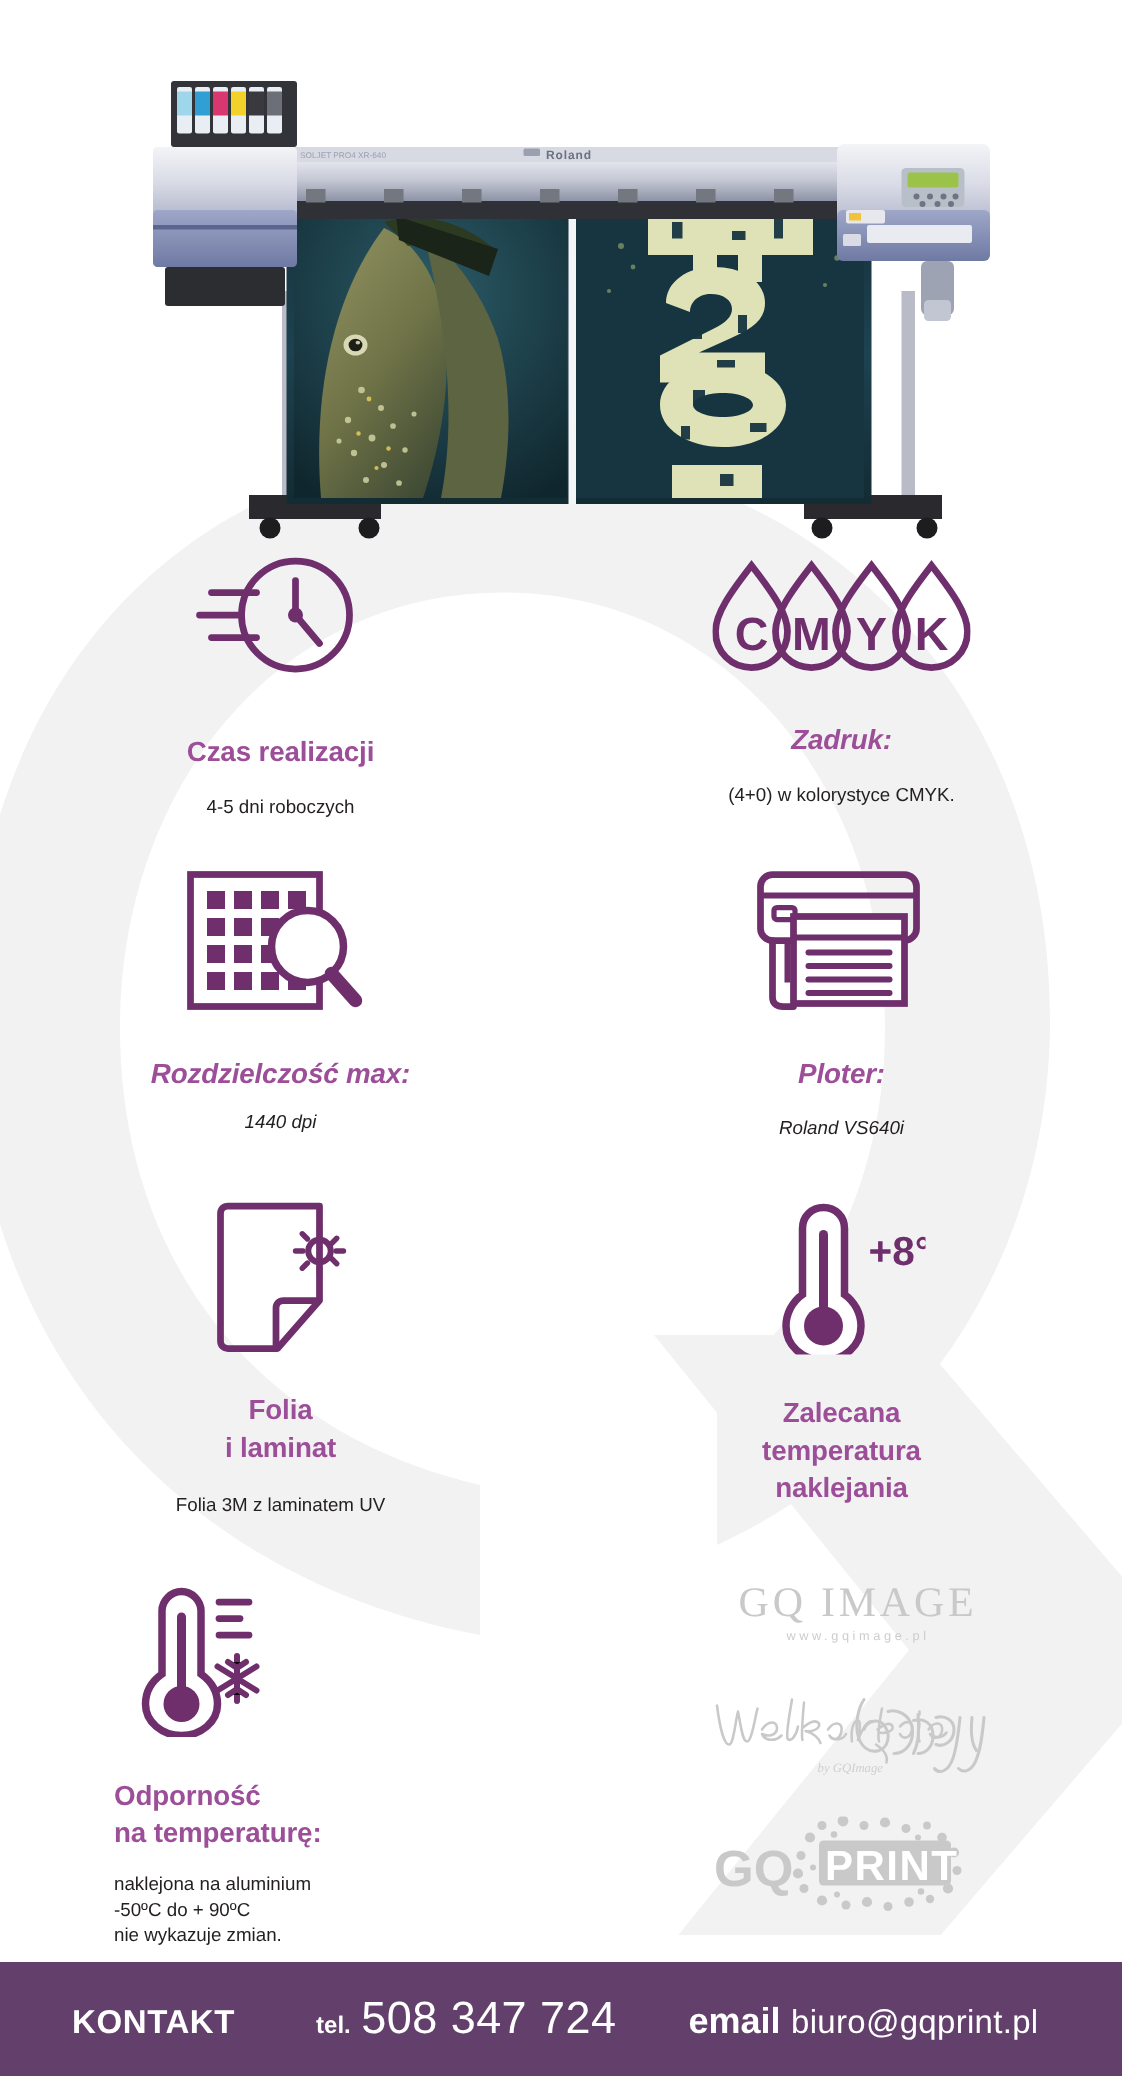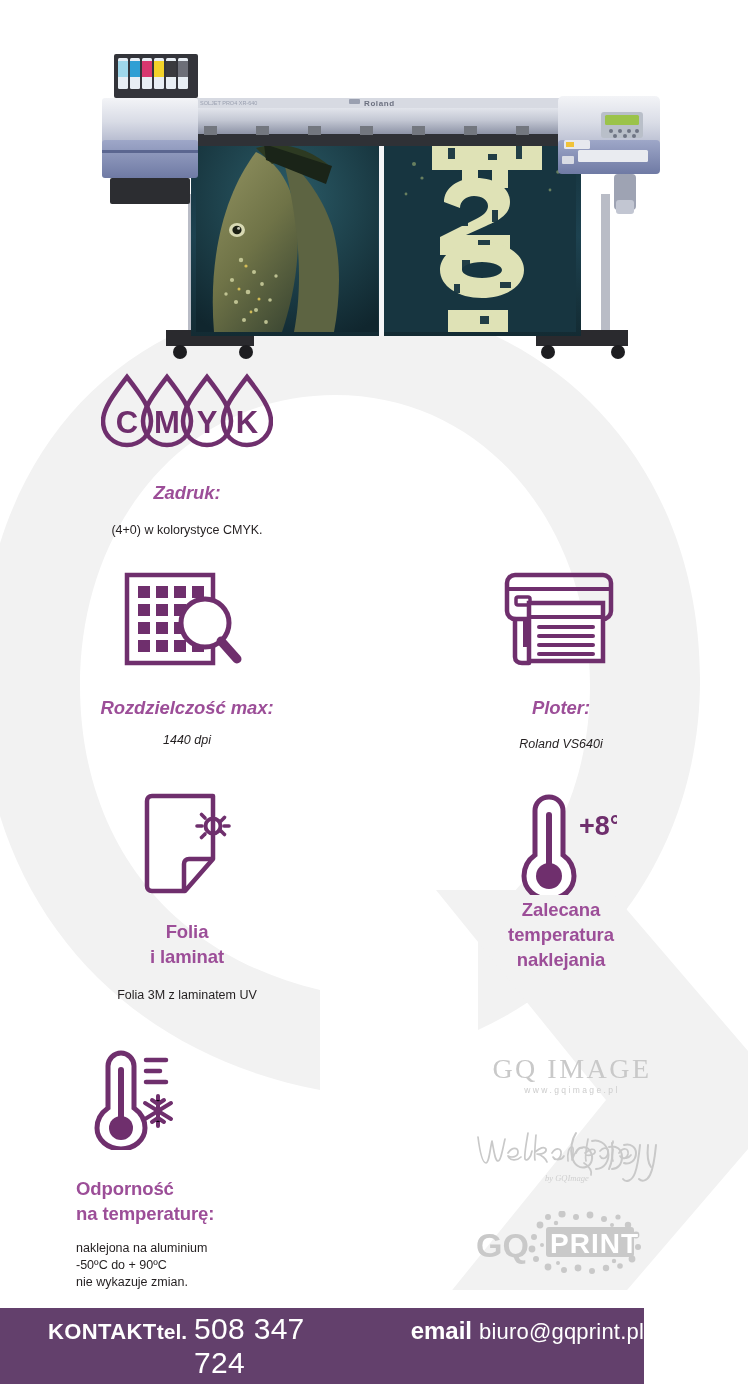--- a/index.html
+++ b/index.html
@@ -37,26 +37,26 @@
   .gqimage-txt{
     color:#c9c9c9; font-family:"Liberation Serif", serif; font-size:28px;
     letter-spacing:2.5px; line-height:28px;
   }
   .gqimage-url{
     color:#cdcdcd; font-size:8.5px; letter-spacing:2.4px; line-height:14px;
   }
 
   
   .footer{
-    position:absolute; left:0; bottom:0; width:644px; height:76px;
+    position:absolute; left:0; bottom:0; width:748px; height:76px;
     background:#63406c; display:flex; align-items:center; z-index:5;
   }
   .footer-inner{ display:flex; align-items:baseline; gap:0; padding-left:48px; }
   .f-kontakt{ color:#fff; font-weight:bold; font-size:22px; letter-spacing:0.4px; }
-  .f-tel-lbl{ color:#fff; font-weight:bold; font-size:21px; }
+  .f-tel-lbl{ color:#fff; font-weight:bold; font-size:16px; margin-left:54px; }
   .f-tel-val{ color:#ffffff; font-size:30px; margin-left:7px; letter-spacing:0.3px; }
   .f-mail-lbl{ color:#fff; font-weight:bold; font-size:24px; margin-left:48px; }
   .f-mail-val{ color:#fff; font-size:22px; margin-left:7px; letter-spacing:0.2px; }
 </style>
 </head>
 <body>
 
 <div class="page">
 
   <div class="watermark">
@@ -233,20 +233,35 @@
         <rect x="466" y="112" width="12" height="8" rx="1" fill="#d9dce4"></rect>
         <rect x="518" y="130" width="22" height="36" rx="4" fill="#9ea3b3"></rect>
         <rect x="520" y="156" width="18" height="14" rx="3" fill="#c2c6d2"></rect>
       </g>
     </svg>
   </div>
 
   <div class="features">
 
     <div class="frow">
+      <div class="cell">
+        <div class="icon-wrap" style="height:100px;">
+          <svg width="120" height="90" viewBox="0 0 120 90">
+            <circle cx="70" cy="45" r="36" fill="none" stroke="#6f2f6d" stroke-width="4.5"></circle>
+            <path d="M70 22 L70 45" stroke="#6f2f6d" stroke-width="4.5" stroke-linecap="round"></path>
+            <path d="M70 45 L86 64" stroke="#6f2f6d" stroke-width="4.5" stroke-linecap="round"></path>
+            <circle cx="70" cy="45" r="5" fill="#6f2f6d"></circle>
+            <path d="M14 30 L44 30" stroke="#6f2f6d" stroke-width="4.5" stroke-linecap="round"></path>
+            <path d="M6 45 L34 45" stroke="#6f2f6d" stroke-width="4.5" stroke-linecap="round"></path>
+            <path d="M14 60 L44 60" stroke="#6f2f6d" stroke-width="4.5" stroke-linecap="round"></path>
+          </svg>
+        </div>
+        <div class="ftitle" style="margin-top:28px;">Czas realizacji</div>
+        <div class="fdesc" style="margin-top:17px;">4-5 dni roboczych</div>
+      </div>
 
       <div class="cell">
         <div class="icon-wrap" style="height:100px;">
           <svg width="172" height="86" viewBox="0 0 172 86">
             <g fill="none" stroke="#6f2f6d" stroke-width="4.5">
               <path d="M26 10 C40 28 50 42 50 54 C50 68 39 78 26 78 C13 78 2 68 2 54 C2 42 12 28 26 10 Z"></path>
               <path d="M66 10 C80 28 90 42 90 54 C90 68 79 78 66 78 C53 78 42 68 42 54 C42 42 52 28 66 10 Z"></path>
               <path d="M106 10 C120 28 130 42 130 54 C130 68 119 78 106 78 C93 78 82 68 82 54 C82 42 92 28 106 10 Z"></path>
               <path d="M146 10 C160 28 170 42 170 54 C170 68 159 78 146 78 C133 78 122 68 122 54 C122 42 132 28 146 10 Z"></path>
             </g>
@@ -343,21 +358,21 @@
 
       <div class="cell">
         <div class="icon-wrap" style="height:106px;">
           <svg width="112" height="102" viewBox="0 0 112 102">
             <path d="M30 18 C30 10 36 4 44 4 C52 4 58 10 58 18 L58 62 C65 67 69 75 69 83 C69 96 58 106 44 106 C30 106 19 96 19 83 C19 75 23 67 30 62 Z" fill="#ffffff" stroke="#6f2f6d" stroke-width="5"></path>
             <path d="M44 22 L44 74" stroke="#6f2f6d" stroke-width="6" stroke-linecap="round"></path>
             <circle cx="44" cy="83" r="13" fill="#6f2f6d"></circle>
             <text x="74" y="42" font-family="Liberation Sans, sans-serif" font-size="27" font-weight="bold" fill="#6f2f6d">+8°</text>
           </svg>
         </div>
-        <div class="ftitle" style="">Zalecana</div>
+        <div class="ftitle" style="margin-top:24px;">Zalecana</div>
         <div class="ftitle">temperatura</div>
         <div class="ftitle">naklejania</div>
       </div>
     </div>
 
     <div class="frow" style="margin-top:44px;">
       <div class="cell" style="align-items:flex-start; padding-left:76px;">
         <div class="icon-wrap" style="height:104px; width:120px;">
           <svg width="108" height="100" viewBox="0 0 108 100">
             <path d="M26 16 C26 9 32 3 39 3 C46 3 52 9 52 16 L52 58 C59 63 63 70 63 78 C63 90 52 99 39 99 C26 99 15 90 15 78 C15 70 19 63 26 58 Z" fill="#ffffff" stroke="#6f2f6d" stroke-width="5"></path>

